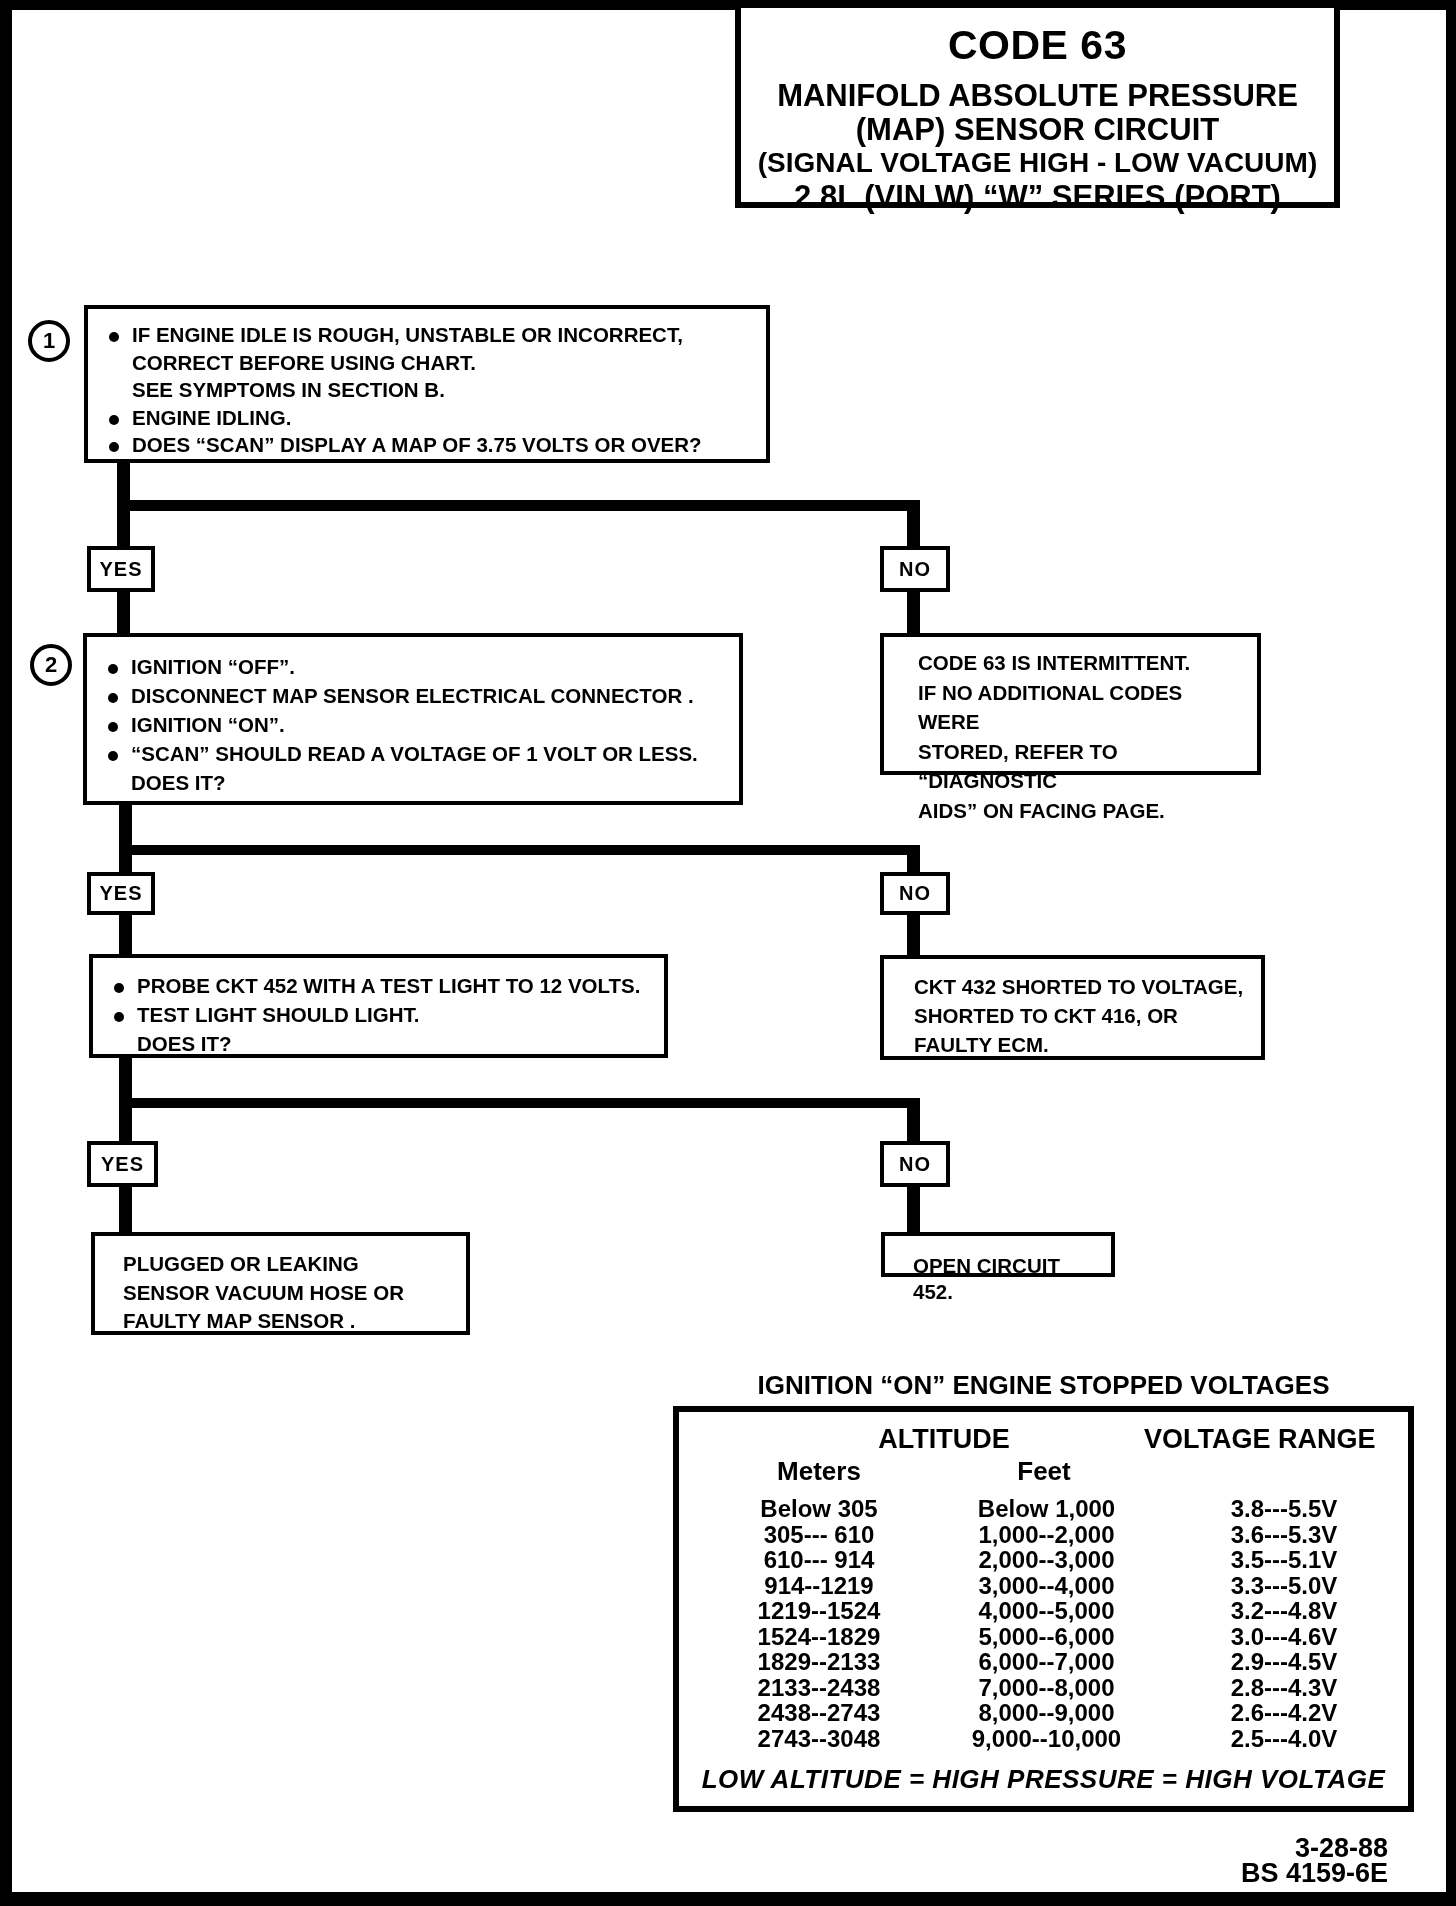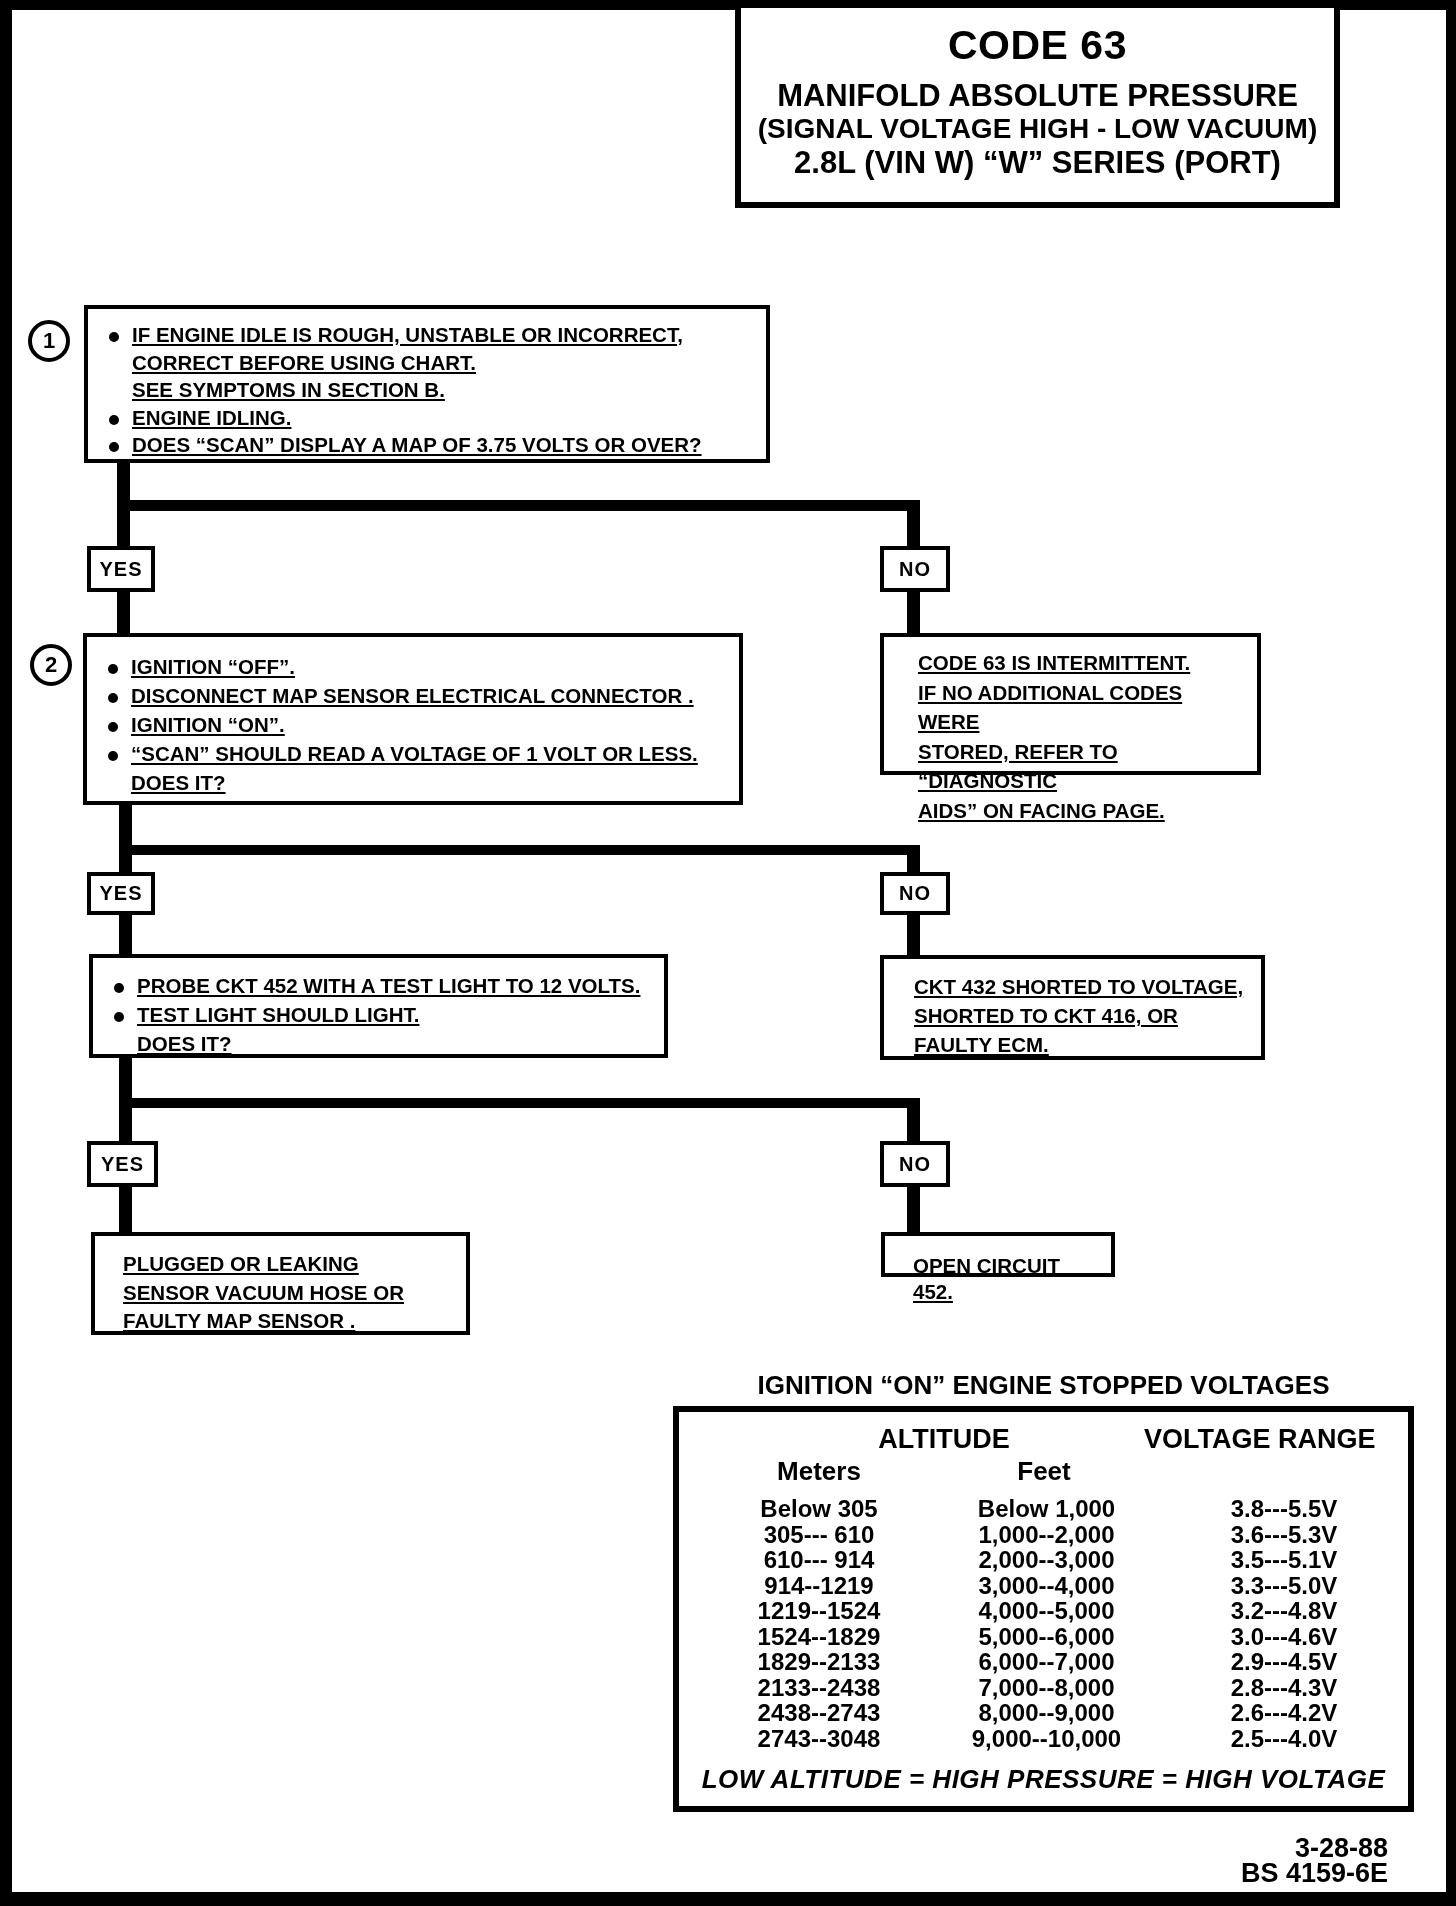--- a/index.html
+++ b/index.html
@@ -34,21 +34,21 @@
   .fbox{
     position:absolute;border:4px solid #000;background:#fff;box-sizing:border-box;
     font-weight:bold;font-size:20.5px;
   }
   .fline{display:flex;align-items:flex-start;}
   .bullet{flex:0 0 36px;box-sizing:border-box;padding-left:13px;}
   .bullet.show::before{
     content:"";display:inline-block;width:10px;height:10px;border-radius:50%;
     background:#000;margin-top:8px;
   }
-  .ftext{flex:1 1 auto;text-decoration:underline;}
+  .ftext{flex:1 1 auto;}
   .terminal .bullet{flex:0 0 18px;}
   
   .lbl{
     position:absolute;border:4px solid #000;background:#fff;box-sizing:border-box;
     display:flex;align-items:center;justify-content:center;
     font-size:20px;font-weight:bold;letter-spacing:1px;
   }
   
   .conn{position:absolute;background:#000;}
   
@@ -85,20 +85,21 @@
 <div class="page">
 
   <div class="pborder" style="left:0;top:0;width:1456px;height:10px;"></div>
   <div class="pborder" style="left:0;top:0;width:12px;height:1896px;"></div>
   <div class="pborder" style="left:1446px;top:0;width:10px;height:1906px;"></div>
   <div class="pborder" style="left:0;top:1892px;width:1456px;height:14px;"></div>
 
   <div class="title-box">
     <div class="t1">CODE 63</div>
     <div class="t2">MANIFOLD ABSOLUTE PRESSURE</div>
+    <div class="t3">(MAP) SENSOR CIRCUIT</div>
     <div class="t4">(SIGNAL VOLTAGE HIGH - LOW VACUUM)</div>
     <div class="t5">2.8L  (VIN W)  “W”  SERIES  (PORT)</div>
   </div>
 
   <div class="badge" style="left:28px;top:320px;">1</div>
   <div class="badge" style="left:30px;top:644px;">2</div>
 
   <div class="conn" style="left:117px;top:461px;width:13px;height:85px;"></div>
   <div class="conn" style="left:117px;top:500px;width:803px;height:11px;"></div>
   <div class="conn" style="left:907px;top:500px;width:13px;height:46px;"></div>

